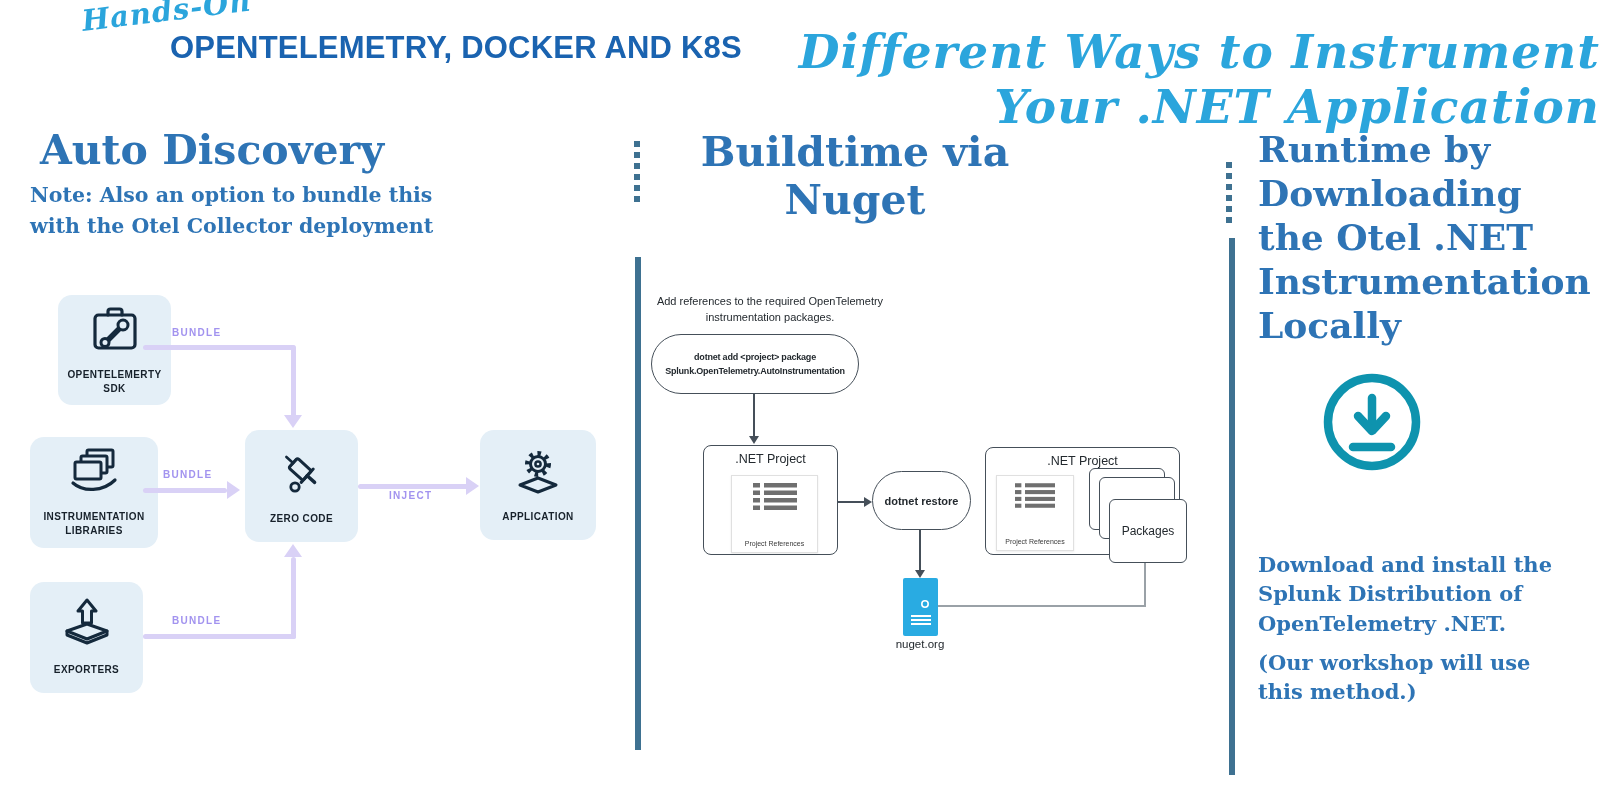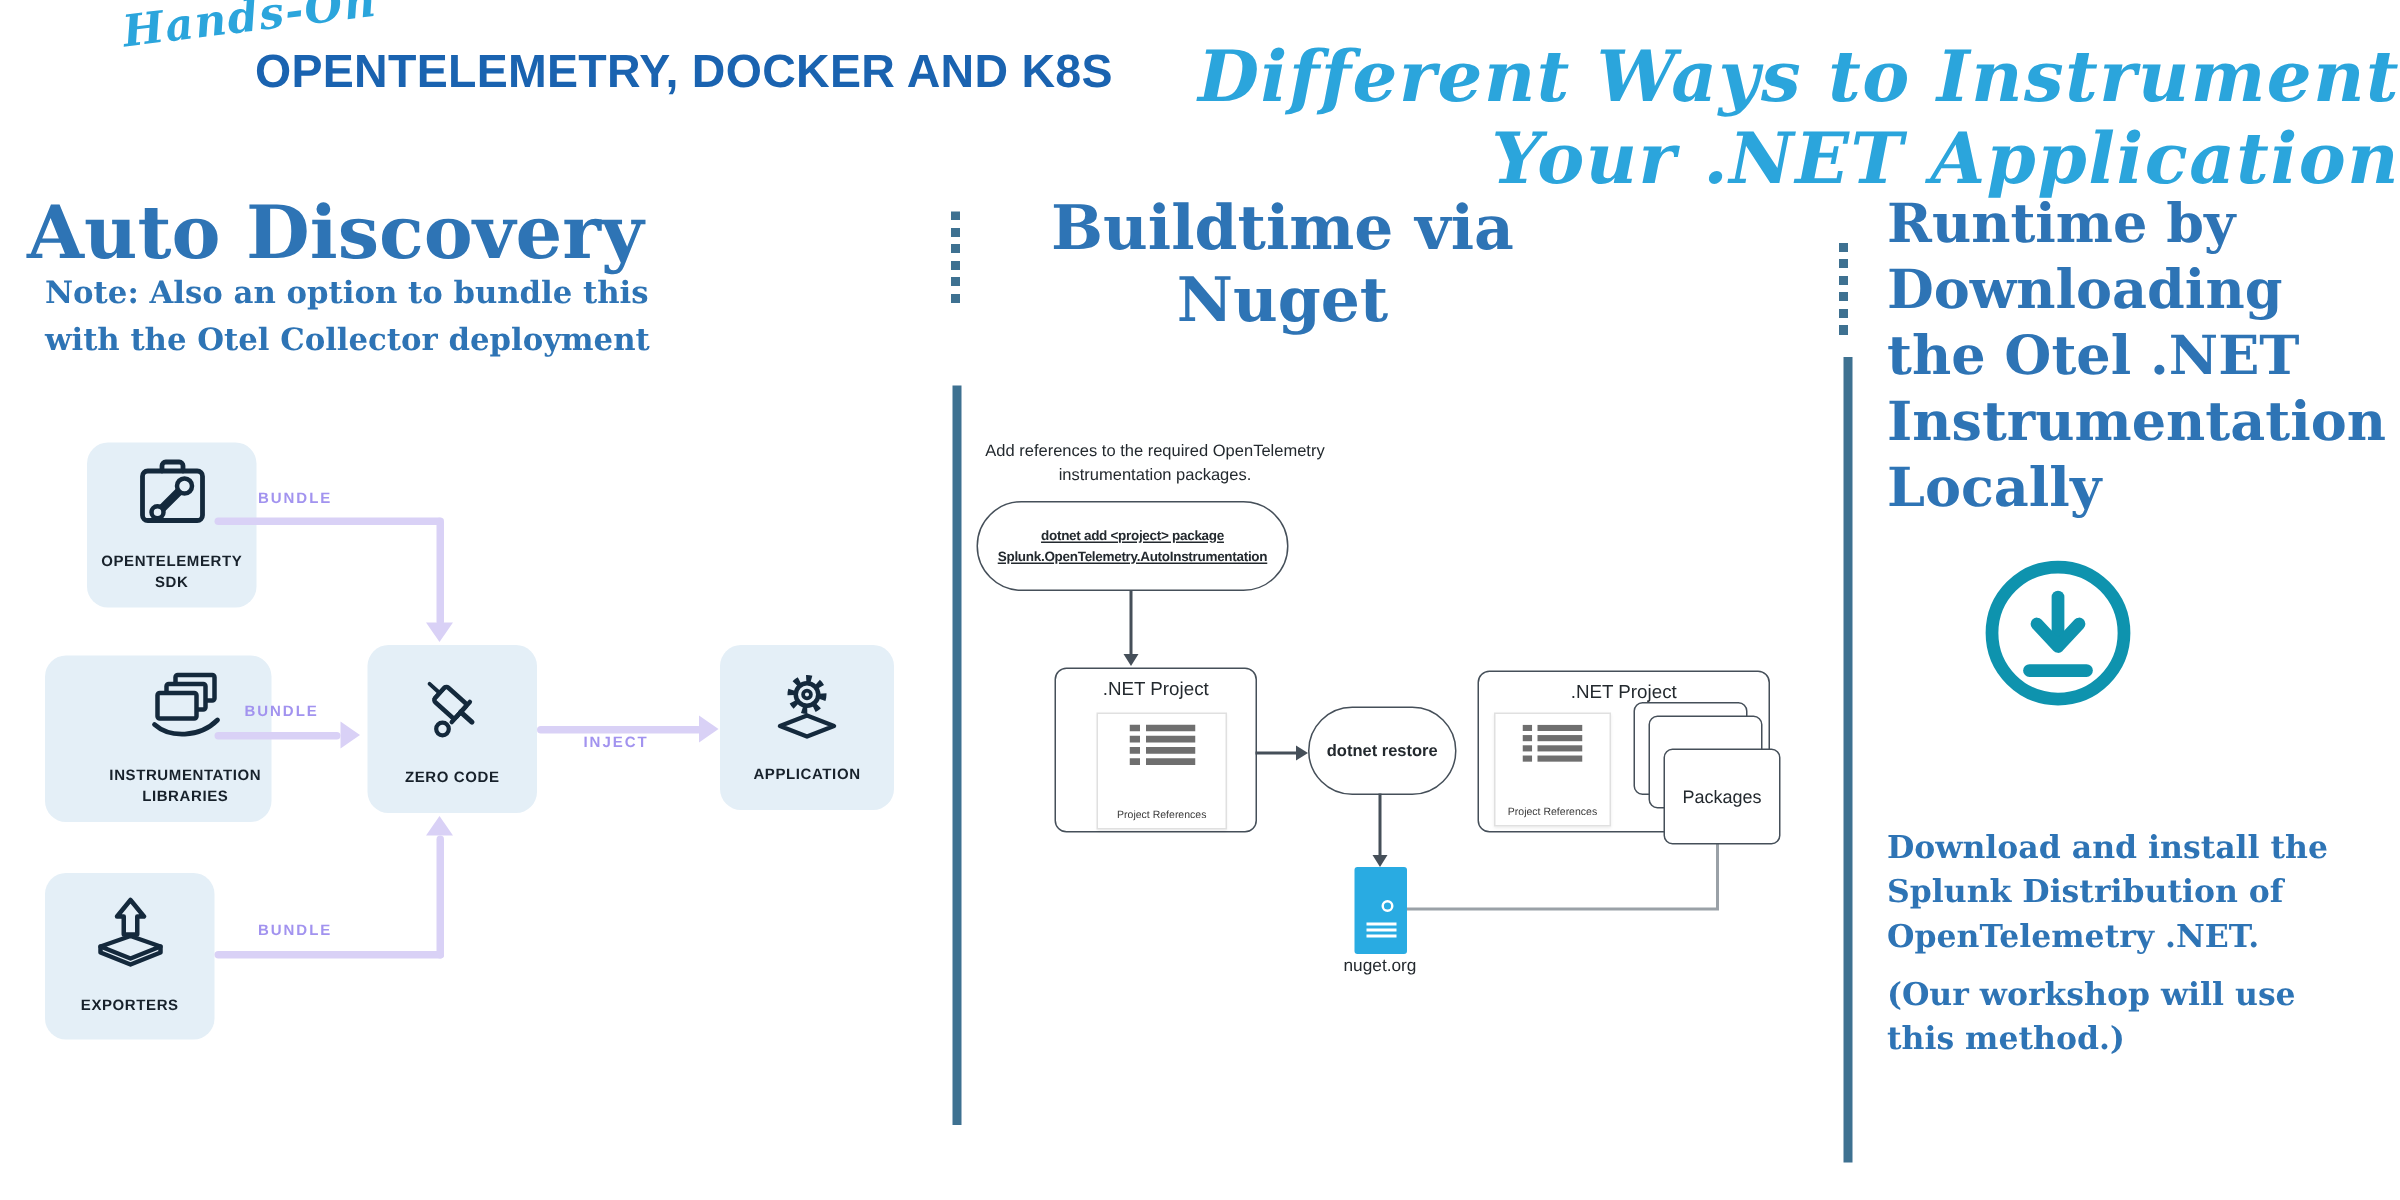--- a/index.html
+++ b/index.html
@@ -8,21 +8,21 @@
   .abs{position:absolute;}
 
   
   .script{font-family:"DejaVu Serif",serif;font-style:italic;font-weight:bold;color:#2BA5DC;}
   .hands{left:84px;top:4px;font-size:29px;transform:rotate(-7deg);transform-origin:left bottom;letter-spacing:1px;}
   .main-title{left:170px;top:30px;font-size:31px;font-weight:800;color:#1A63B0;letter-spacing:.2px;}
   .subtitle{left:698px;top:24px;font-size:47px;letter-spacing:1px;text-align:right;}
 
   
   .serif-title{font-family:"DejaVu Serif",serif;font-weight:bold;color:#2E74B5;}
-  .ad-title{left:18px;top:126px;font-size:49px;}
+  .ad-title{left:40px;top:126px;font-size:41px;}
   .ad-note{left:30px;top:180px;width:455px;font-size:20.5px;line-height:1.5;}
   .bt-title{left:650px;top:128px;width:410px;text-align:center;font-size:41px;}
   .rt-title{left:1258px;top:128px;width:335px;font-size:36px;line-height:1.22;}
   .rt-para{width:310px;font-size:21px;line-height:1.4;}
 
   
   .node{position:absolute;background:#E4EFF7;border-radius:14px;display:flex;flex-direction:column;
         align-items:center;justify-content:center;gap:9px;}
   .node-label{font-size:10px;font-weight:bold;color:#17212B;text-align:center;letter-spacing:.4px;
               line-height:1.4;width:104px;}
@@ -71,21 +71,21 @@
         <path d="M20 10 V6.5 A2.5 2.5 0 0 1 22.5 4 H31.5 A2.5 2.5 0 0 1 34 6.5 V10" stroke-width="3.2"></path>
         <rect x="7" y="10" width="40" height="33" rx="3.5" stroke-width="3.2"></rect>
         <path d="M31.5 23.5 L19 36" stroke-width="5.5"></path>
         <circle cx="35" cy="20" r="5" stroke-width="3" fill="#E4EFF7"></circle>
         <circle cx="17" cy="37.5" r="4" stroke-width="3" fill="#E4EFF7"></circle>
       </svg>
     </span>
     <span class="node-label">OPENTELEMERTY SDK</span>
   </div>
 
-  <div class="node" style="left:30px;top:437px;width:115px;height:111px;padding-left:36px;">
+  <div class="node" style="left:30px;top:437px;width:128px;height:111px;">
     <span>
       <svg width="54" height="50" viewBox="0 0 54 50" fill="none" stroke="#14293C" stroke-linejoin="round" stroke-linecap="round">
         <rect x="20" y="3" width="26" height="17" rx="1.5" stroke-width="3" fill="#E4EFF7"></rect>
         <rect x="14" y="9" width="26" height="17" rx="1.5" stroke-width="3" fill="#E4EFF7"></rect>
         <rect x="8" y="15" width="26" height="17" rx="1.5" stroke-width="3" fill="#E4EFF7"></rect>
         <path d="M6 36 C16 45 36 45 48 33" stroke-width="3.2"></path>
       </svg>
     </span>
     <span class="node-label">INSTRUMENTATION LIBRARIES</span>
   </div>
@@ -158,21 +158,21 @@
   <div class="div-dot" style="left:634px;top:141px;height:64px;"></div>
   <div class="div-solid" style="left:635px;top:257px;height:493px;"></div>
   <div class="div-dot" style="left:1226px;top:162px;height:66px;"></div>
   <div class="div-solid" style="left:1229px;top:238px;height:537px;"></div>
 
   <div class="abs serif-title bt-title">Buildtime via Nuget</div>
 
   <div class="abs fc-text" style="left:630px;top:294px;width:280px;text-align:center;font-size:11px;line-height:1.45;">Add references to the required OpenTelemetry instrumentation packages.</div>
 
   <div class="flow-box stadium" style="left:651px;top:334px;width:206px;height:58px;">
-    <span class="fc-text" style="font-size:9px;font-weight:bold;line-height:1.6;width:198px;letter-spacing:-0.2px;text-decoration:underline;">dotnet add &lt;project&gt; package Splunk.OpenTelemetry.AutoInstrumentation</span>
+    <span class="fc-text" style="font-size:9px;font-weight:bold;line-height:1.6;width:198px;letter-spacing:-0.2px;">dotnet add &lt;project&gt; package Splunk.OpenTelemetry.AutoInstrumentation</span>
   </div>
 
   <div class="flow-line" style="left:753px;top:394px;width:2px;height:42px;"></div>
   <div class="tri tri-down-dark" style="left:749px;top:436px;"></div>
 
   <div class="flow-box" style="left:703px;top:445px;width:133px;height:108px;border-radius:8px;">
     <div class="fc-text" style="position:absolute;top:6px;left:0;width:100%;text-align:center;font-size:12.5px;">.NET Project</div>
     <div class="inner-card" style="left:27px;top:29px;width:79px;height:64px;">
       <span>
         <svg width="44" height="27" viewBox="0 0 44 27">

